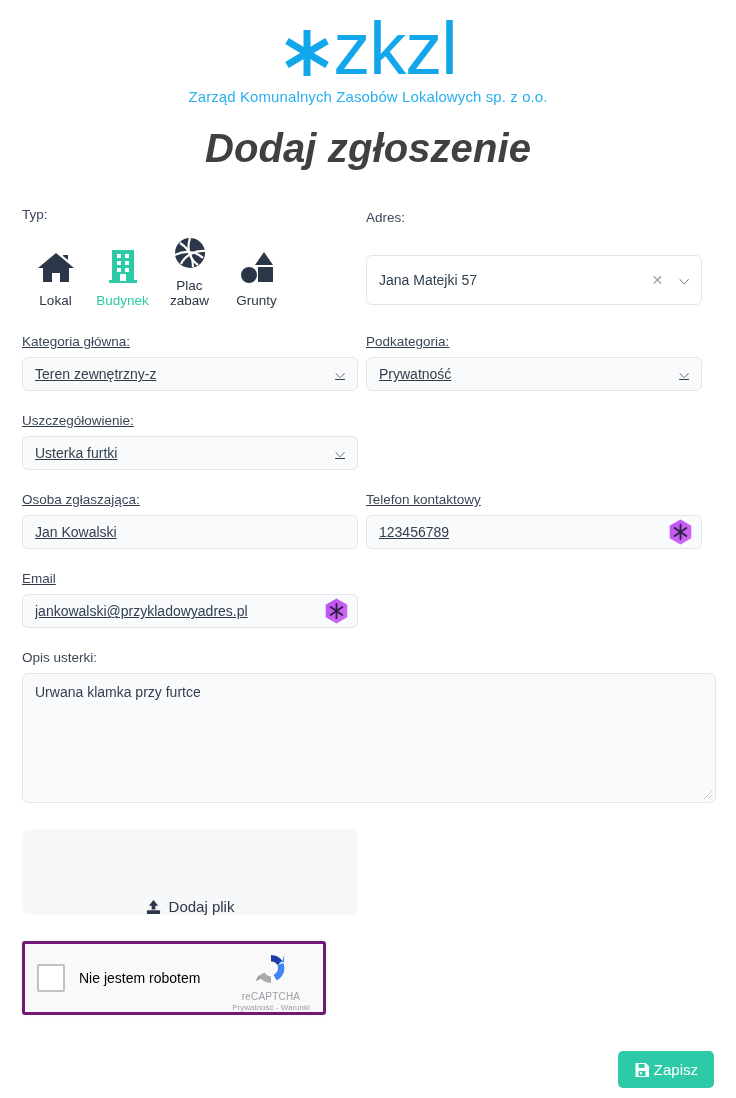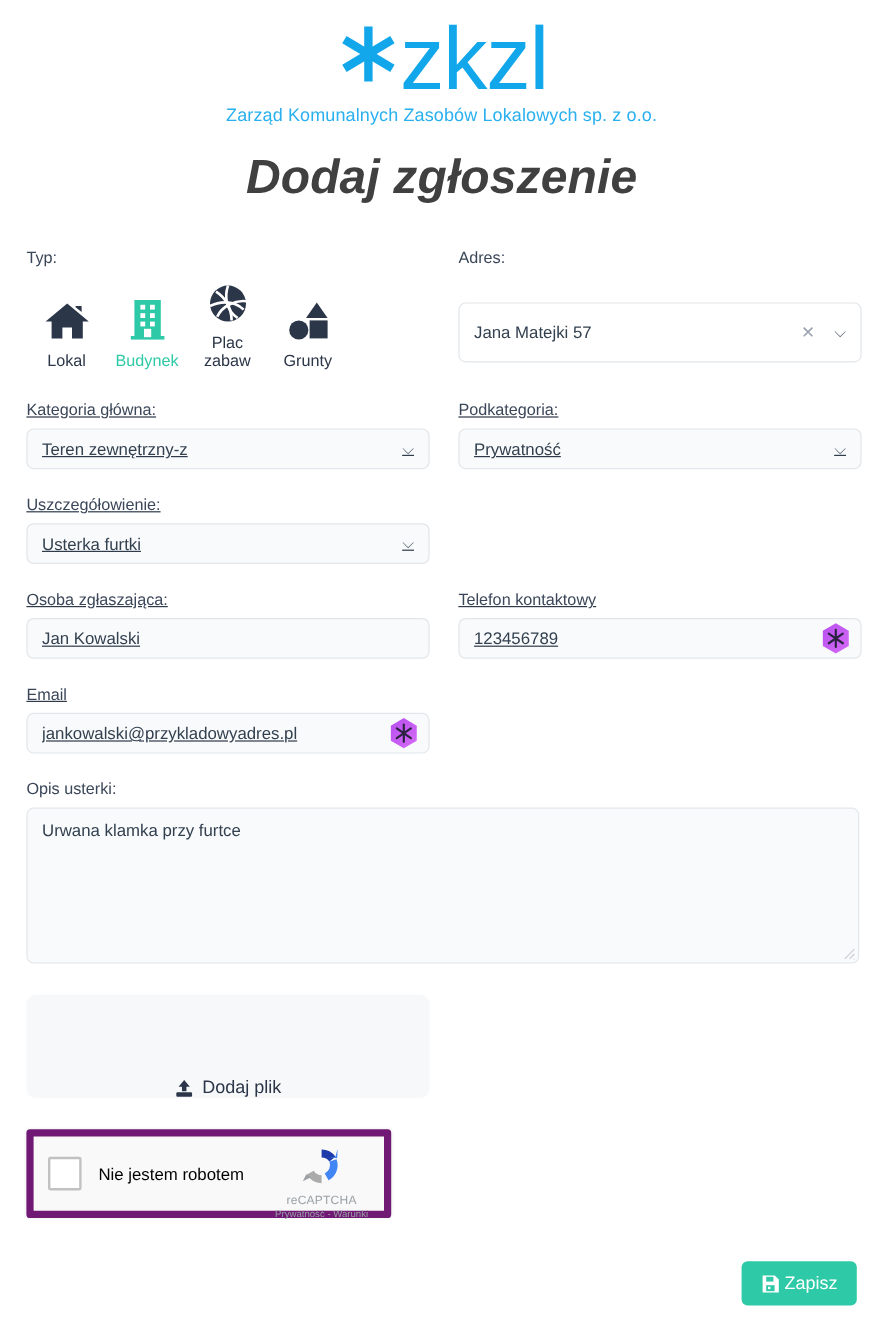--- a/index.html
+++ b/index.html
@@ -10,21 +10,21 @@
     font-family: "Liberation Sans", sans-serif;
     color: #2f3a4a;
     overflow: hidden;
   }
   .page { position: relative; width: 736px; height: 1098px; }
 
   
   .header { text-align: center; padding-top: 14px; }
   .logo-wrap { display: inline-block; position: relative; }
   .logo-mark {
-    display: flex; align-items: flex-start; justify-content: center;
+    display: flex; align-items: flex-end; justify-content: center;
     line-height: 1;
   }
   .logo-star { width: 56px; height: 60px; display:block; margin-top: 2px; margin-right: -2px;}
   .logo-text {
     font-family: "Liberation Sans", sans-serif;
     font-size: 74px;
     letter-spacing: -1px;
     color: #12a6ea;
     font-weight: 300;
     line-height: 0.95;
@@ -39,21 +39,21 @@
     font-size: 40px;
     font-weight: 700;
     color: #404040;
     margin-top: 20px;
     letter-spacing: .1px;
     font-style: italic;
   }
 
   
   .form { padding: 0 22px; margin-top: 36px; }
-  .row { display: flex; gap: 24px; }
+  .row { display: flex; gap: 8px; align-items: center; }
   .col { width: 336px; flex: 0 0 336px; }
   .col.full { width: 694px; flex: 0 0 694px; }
 
   label.fld-label, .fld-label {
     display: block;
     font-size: 13.5px;
     color: #3b4759;
     margin-bottom: 8px;
   }
 
@@ -119,21 +119,21 @@
     color: #2b3648;
     margin-top: 26px;
     cursor: pointer;
   }
 
   
   .recaptcha {
     margin-top: 26px;
     width: 304px; height: 74px;
     background: #f9f9f9;
-    border: 6px solid #701a75;
+    border: 3px solid #701a75;
     border-radius: 3px;
     display: flex; align-items: center;
     box-shadow: 0 0 3px rgba(0,0,0,.08);
     position: relative;
     font-family: "Liberation Sans", sans-serif;
   }
   .rc-box {
     width: 28px; height: 28px;
     background: #fff;
     border: 2px solid #c1c1c1;

